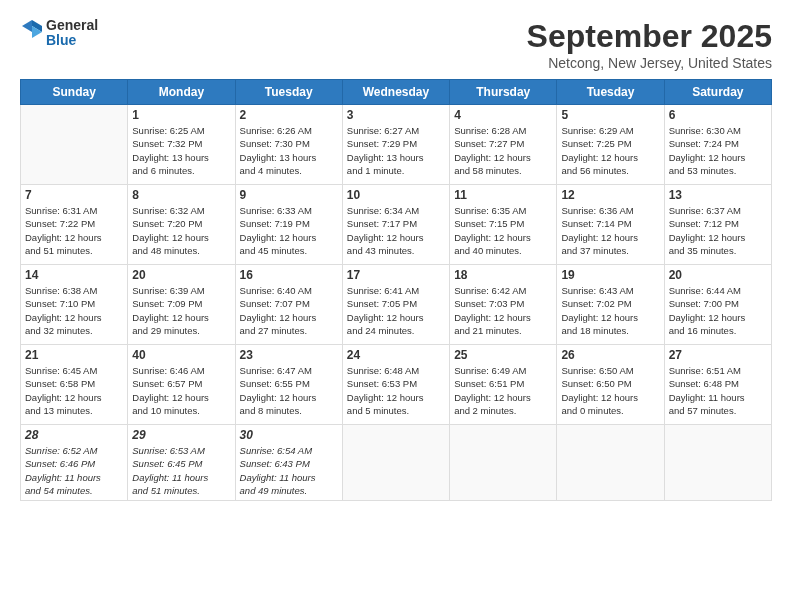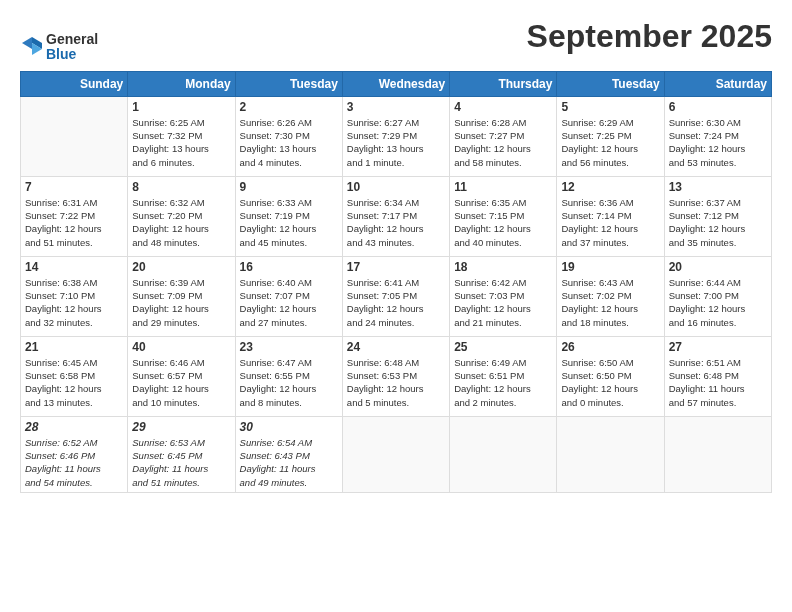--- a/index.html
+++ b/index.html
@@ -16,23 +16,22 @@
       padding: 18px 20px 10px 20px;
     }
     .header {
       display: flex;
       justify-content: space-between;
       align-items: flex-start;
       margin-bottom: 8px;
     }
     .logo {
       display: flex;
-      align-items: flex-end;
+      align-items: flex-start;
       gap: 2px;
-      margin-top: 14px;
     }
     .logo-text {
       display: flex;
       flex-direction: column;
       font-size: 14px;
       font-weight: bold;
       line-height: 1.1;
     }
     .logo-general { color: #333; }
     .logo-blue { color: #1a6aad; }
@@ -56,21 +55,21 @@
       width: 100%;
       border-collapse: collapse;
       border: 1px solid #ccc;
     }
     .calendar th {
       background-color: #2e7abf;
       color: white;
       font-size: 12px;
       font-weight: bold;
       padding: 5px 4px;
-      text-align: right;
+      text-align: center;
       border: 1px solid #2268a8;
     }
     .calendar td {
       vertical-align: top;
       padding: 3px 4px;
       border: 1px solid #ddd;
       width: calc(100% / 7);
       min-height: 80px;
       font-size: 10px;
       color: #333;
@@ -108,20 +107,21 @@
         <polygon points="12,8 22,14 12,20" fill="#4da6e0"></polygon>
         <polygon points="2,8 12,2 12,14" fill="#2e7abf"></polygon>
       </svg>
       <div class="logo-text">
         <span class="logo-general">General</span>
         <span class="logo-blue">Blue</span>
       </div>
     </div>
     <div class="title-area">
       <div class="month-title">September 2025</div>
+      <div class="location">Netcong, New Jersey, United States</div>
     </div>
   </div>
 
   <table class="calendar">
     <thead>
       <tr>
       <th>Sunday</th>
           <th>Monday</th>
           <th>Tuesday</th>
           <th>Wednesday</th>

